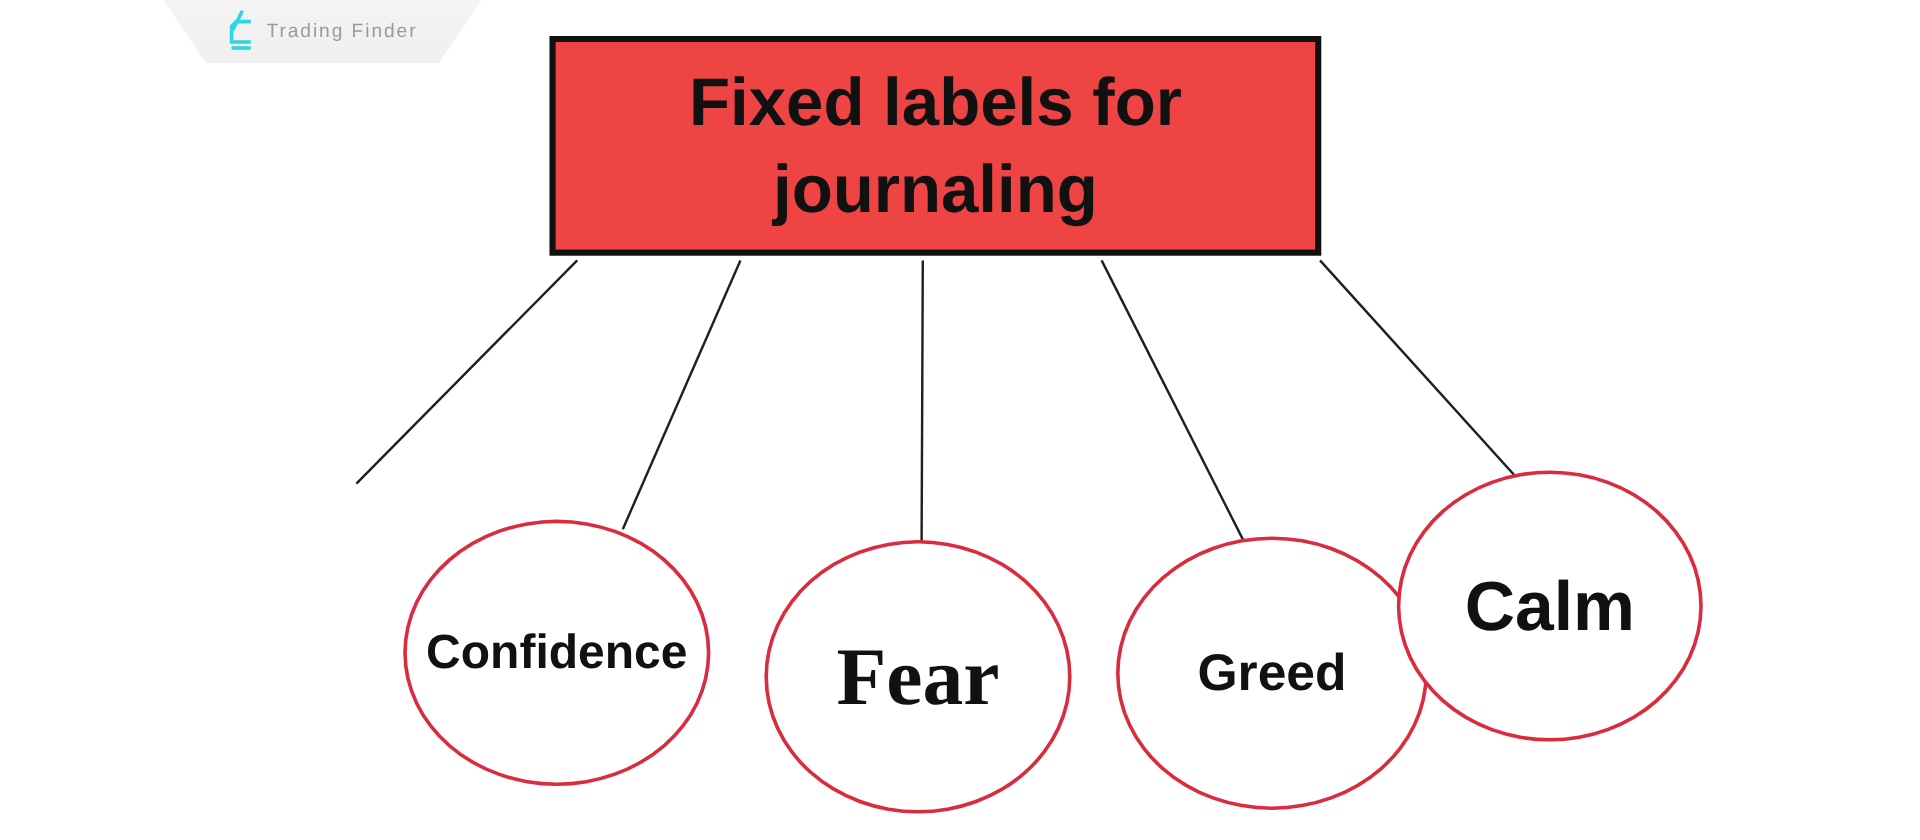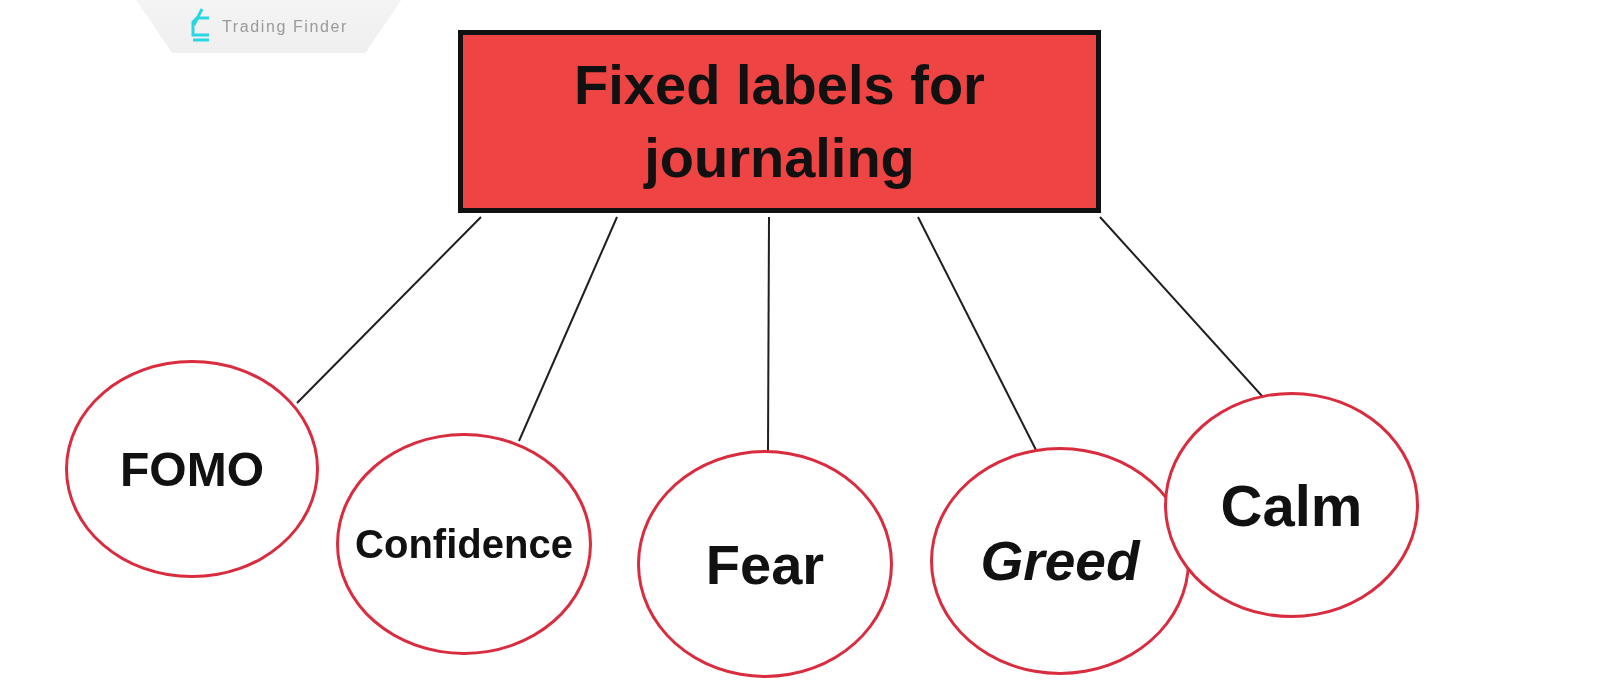--- a/index.html
+++ b/index.html
@@ -85,23 +85,23 @@
   .node .node-label {
     font-weight: bold;
     color: #111111;
     white-space: nowrap;
   }
   .node-fomo       { left:  65px; top: 360px; width: 254px; height: 218px; }
   .node-fomo .node-label       { font-size: 48px; }
   .node-confidence { left: 336px; top: 433px; width: 256px; height: 222px; text-align: right; }
   .node-confidence .node-label { font-size: 40px; }
   .node-fear       { left: 637px; top: 450px; width: 256px; height: 228px; }
-  .node-fear .node-label       { font-size: 56px; }
+  .node-fear .node-label       { font-size: 68px; font-family: Liberation Serif, serif; }
   .node-greed      { left: 930px; top: 447px; width: 260px; height: 228px; }
-  .node-greed .node-label      { font-size: 55px; font-style: italic; }
+  .node-greed .node-label      { font-size: 43px; }
   .node-calm       { left: 1164px; top: 392px; width: 255px; height: 226px; }
   .node-calm .node-label       { font-size: 58px; }
 </style>
 </head>
 <body>
 
 <div class="canvas">
 
   <svg class="connectors" viewBox="0 0 1600 700" xmlns="http://www.w3.org/2000/svg">
     <line x1="481" y1="217" x2="297" y2="403" stroke-width="2" stroke="#1f1f1f"></line>
@@ -117,23 +117,20 @@
       <path d="M 25 11 L 13 11 L 9 15 L 9 28 L 25 28"></path>
       <path d="M 9 33 L 25 33"></path>
     </svg>
     <span class="brand-text">Trading Finder</span>
   </div>
 
   <div class="title-box">
     <span class="title-text">Fixed labels for journaling</span>
   </div>
 
-  <div class="node node-fomo">
-    <span class="node-label">FOMO</span>
-  </div>
 
   <div class="node node-confidence">
     <span class="node-label">Confidence</span>
   </div>
 
   <div class="node node-fear">
     <span class="node-label">Fear</span>
   </div>
 
   <div class="node node-greed">

